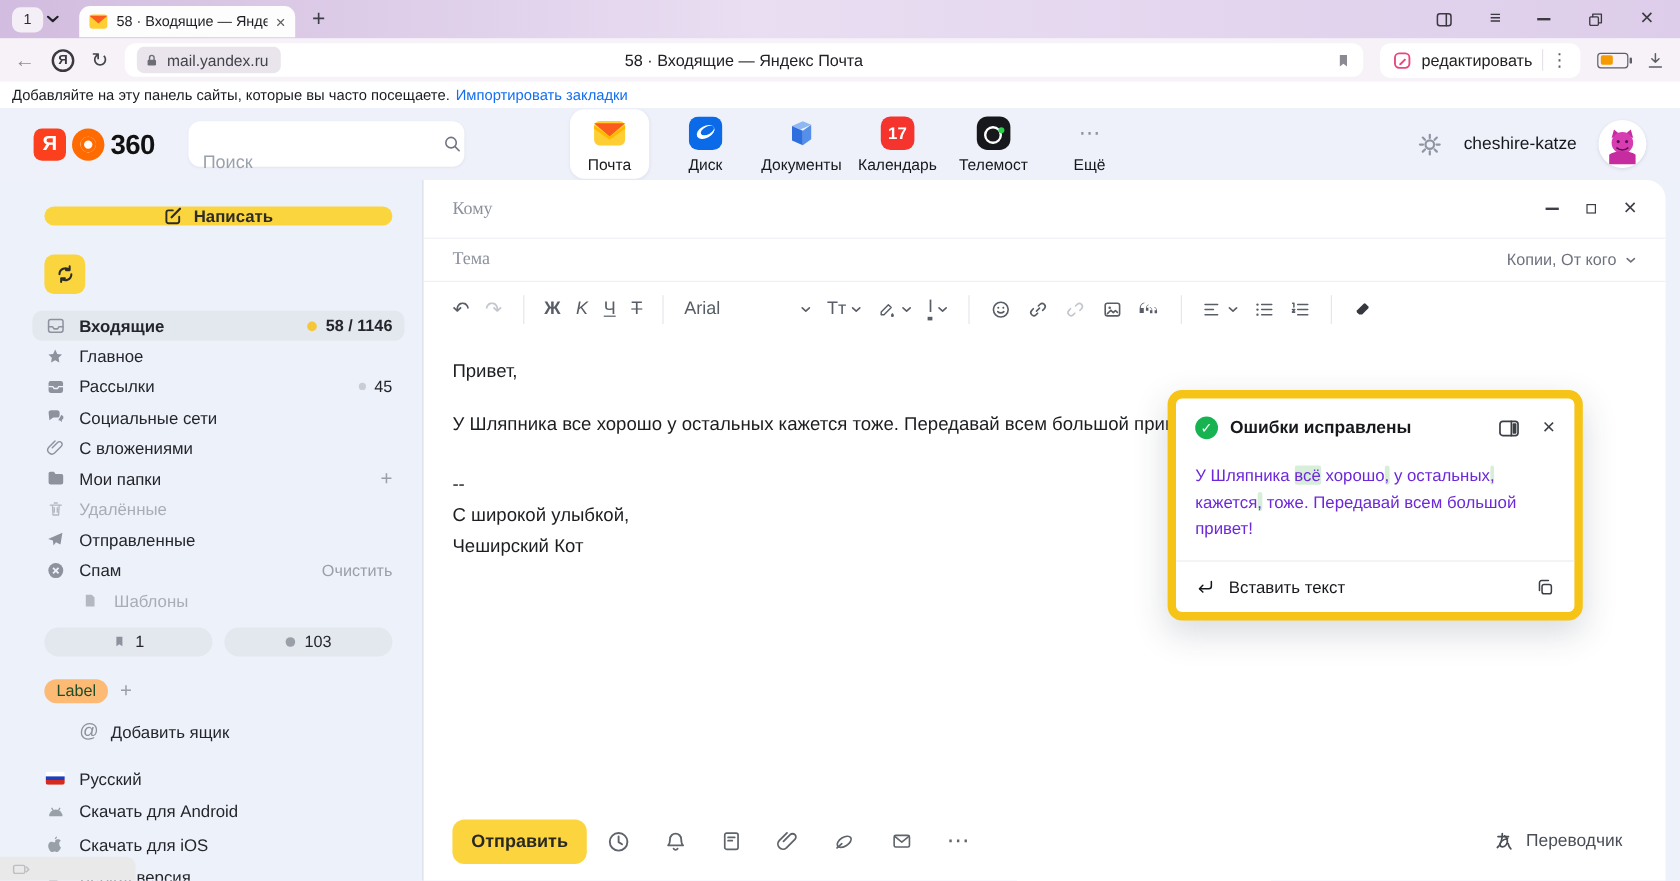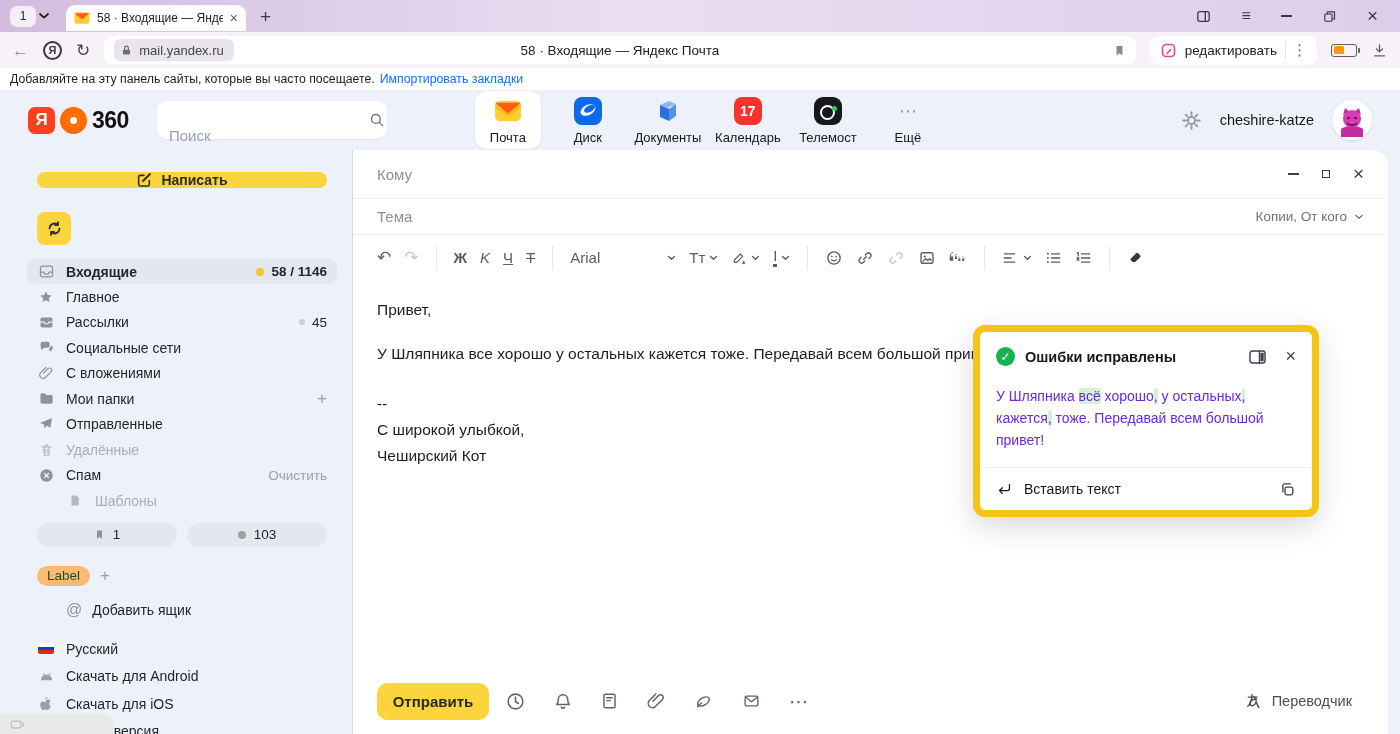--- a/index.html
+++ b/index.html
@@ -91,21 +91,21 @@
   .sb-links { margin-top:22px; display:flex; flex-direction:column; gap:11.5px; }
   .flag-ru { width:16px; height:11px; border-radius:2px; overflow:hidden; display:block; }
   .flag-ru div { height:33.4%; }
   .divider-v { width:1px; background:#d6dae2; }
 
   
   .main { flex:1; margin-right:12px; background:#fff; border-radius:0 16px 0 0; position:relative; overflow:hidden; }
   .crow { display:flex; align-items:center; padding:0 24px; border-bottom:1px solid #eef0f4; }
   .row-to { height:49px; }
   .row-subj { height:36px; }
-  .crow input { border:none; outline:none; flex:1; font-size:15px; font-family:Liberation Sans, sans-serif; color:#222; }
+  .crow input { border:none; outline:none; flex:1; font-size:15px; font-family:Liberation Serif, serif; color:#222; }
   .crow input::placeholder { color:#8b909b; }
   .cwinctrl { display:flex; align-items:center; gap:23px; color:#3c3f46; }
   .sqr { width:8px; height:8px; border:1.6px solid #3c3f46; }
   .ccx { font-size:19px; }
   .ccfrom { display:flex; align-items:center; gap:7px; font-size:13.5px; color:#6d727d; cursor:pointer; }
   .fmtbar { height:46px; display:flex; align-items:center; gap:13px; padding:0 24px; color:#6e7379; border-bottom:1px solid #fff; }
   .fmtbar .tbtn { display:flex; align-items:center; gap:4px; font-size:15px; cursor:pointer; color:#595e66; }
   .fmtbar .mut { color:#c3c7cd; }
   .vsep { width:1px; height:24px; background:#e5e7ec; margin:0 4px; }
   .b-bold { font-weight:bold; }
@@ -386,35 +386,35 @@
       </div>
       <div class="srow">
         <span class="fico">
             <svg width="17" height="17" viewBox="0 0 24 24">
               <path d="M3.5 6.5a2 2 0 0 1 2-2h4.2l2 2.5h7a2 2 0 0 1 2 2v8a2.5 2.5 0 0 1-2.5 2.5H6A2.5 2.5 0 0 1 3.5 17z" fill="currentColor"></path>
             </svg>
           </span>
         <span>Мои папки</span>
         <span class="plus">+</span>
       </div>
+      <div class="srow muted">
+        <span class="fico">
+            <svg width="15" height="16" viewBox="0 0 24 24">
+              <path class="stk" d="M4.5 7h15M10 4.2h4M7.5 7l.8 13.3h7.4L16.5 7M10 10.5v6M14 10.5v6"></path>
+            </svg>
+          </span>
+        <span>Удалённые</span>
+      </div>
       <div class="srow">
         <span class="fico">
             <svg width="16" height="16" viewBox="0 0 24 24">
               <path d="M21 3 3.2 10.6l5.9 2.1.8 6.2 3.1-4.1 5.6 2.7z" fill="currentColor"></path>
             </svg>
           </span>
         <span>Отправленные</span>
-      </div>
-      <div class="srow muted">
-        <span class="fico">
-            <svg width="15" height="16" viewBox="0 0 24 24">
-              <path class="stk" d="M4.5 7h15M10 4.2h4M7.5 7l.8 13.3h7.4L16.5 7M10 10.5v6M14 10.5v6"></path>
-            </svg>
-          </span>
-        <span>Удалённые</span>
       </div>
       <div class="srow">
         <span class="fico">
             <svg width="17" height="17" viewBox="0 0 24 24">
               <circle cx="12" cy="12" r="8.8" fill="currentColor"></circle>
               <path d="m8.8 8.8 6.4 6.4M15.2 8.8l-6.4 6.4" stroke="#eff3fb" stroke-width="2.1" fill="none"></path>
             </svg>
           </span>
         <span>Спам</span>
         <span class="act">Очистить</span>

